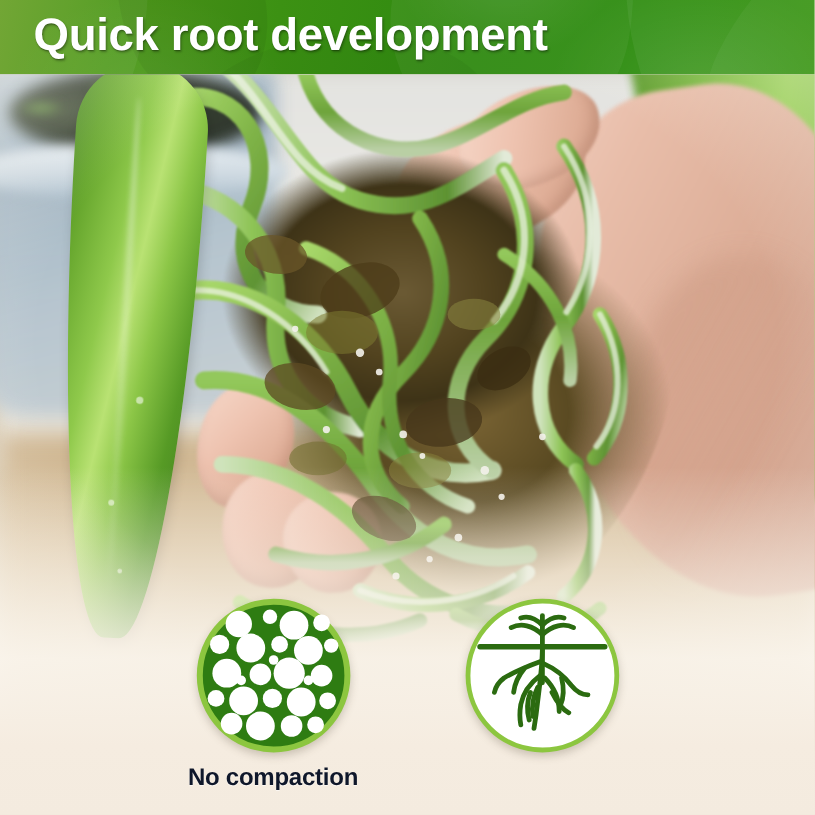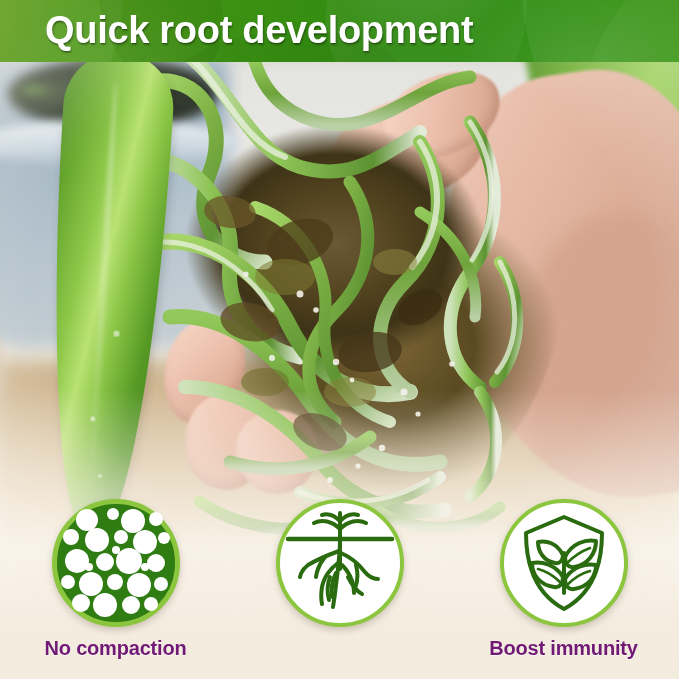--- a/index.html
+++ b/index.html
@@ -26,21 +26,21 @@
     background:rgba(255,255,255,0.055);
   }
   .bl1 { width:150px; height:230px; left:-30px; top:-90px; transform:rotate(22deg); }
   .bl2 { width:120px; height:210px; left:96px; top:-120px; transform:rotate(-14deg); background:rgba(0,0,0,0.05); }
   .bl3 { width:200px; height:260px; left:330px; top:-140px; transform:rotate(10deg); background:rgba(255,255,255,0.05); }
   .bl4 { width:230px; height:300px; left:520px; top:-150px; transform:rotate(-18deg); background:rgba(255,255,255,0.06); }
   .bl5 { width:170px; height:240px; left:600px; top:-60px; transform:rotate(26deg); background:rgba(255,255,255,0.045); }
   .bl6 { width:260px; height:120px; left:150px; top:30px; transform:rotate(-6deg); background:rgba(0,0,0,0.04); }
 
   .banner-title {
-    position:absolute; left:45px; top:50%; transform:translateY(-52%);
+    position:absolute; left:28px; top:50%; transform:translateY(-52%);
     font-size:38px; font-weight:bold; color:#ffffff;
     letter-spacing:-0.3px;
     text-shadow:1px 2px 2px rgba(0,0,0,0.30), 0 1px 0 rgba(0,0,0,0.18);
     white-space:nowrap;
   }
 
   
   .photo {
     position:absolute; left:0; top:62px; width:679px; height:617px;
     overflow:hidden;
@@ -185,21 +185,21 @@
     background:#2e7c12;
     border:5px solid #8cc63f;
   }
   .badge-white {
     background:#ffffff;
     border:4px solid #8cc63f;
   }
   .badge svg { display:block; }
   .feature-label {
     margin-top:10px;
-    font-size:20px; font-weight:bold; color:#701a75;
+    font-size:20px; font-weight:bold; color:#0f172a;
     letter-spacing:-0.2px; white-space:nowrap;
     text-shadow:0 1px 0 rgba(255,255,255,0.6);
   }
 </style>
 </head>
 <body>
 
 <div class="page">
 
   <div class="banner">
@@ -391,39 +391,15 @@
             <path d="M57 46 C66 50 74 56 80 64 C84 69 88 72 94 72"></path>
             <path d="M72 58 C74 66 74 74 71 81"></path>
             <path d="M58 58 C66 66 70 76 70 86"></path>
             <path d="M64 70 C68 78 72 84 78 87"></path>
             <path d="M52 66 C48 74 47 82 48 90"></path>
           </g>
         </svg>
       </div>
     </div>
 
-    <div class="feature">
-      <div class="badge badge-white">
-        <svg width="108" height="108" viewBox="0 0 108 108">
-          <g fill="none" stroke="#2b6b10" stroke-width="4" stroke-linecap="round" stroke-linejoin="round">
-
-            <path d="M54 8 L16 24 C16 60 28 86 54 100 C80 86 92 60 92 24 Z"></path>
-
-            <path d="M54 84 L54 44"></path>
-
-            <path d="M55 48 C62 34 76 30 86 32 C86 44 78 56 64 58 C58 59 55 54 55 48 Z"></path>
-            <path d="M57 54 C64 47 72 42 80 39" stroke-width="2.6"></path>
-
-            <path d="M53 46 C47 34 36 31 28 33 C28 43 34 52 45 54 C50 55 53 51 53 46 Z"></path>
-
-            <path d="M55 70 C62 58 76 54 86 56 C86 68 78 78 64 80 C58 81 55 76 55 70 Z"></path>
-            <path d="M57 76 C64 69 72 64 80 62" stroke-width="2.6"></path>
-
-            <path d="M53 68 C46 56 32 52 22 54 C22 66 30 76 44 78 C50 79 53 74 53 68 Z"></path>
-            <path d="M51 74 C44 67 36 62 28 60" stroke-width="2.6"></path>
-          </g>
-        </svg>
-      </div>
-      <div class="feature-label">Boost immunity</div>
-    </div>
 
   </div>
 </div>
 
 </body></html>

